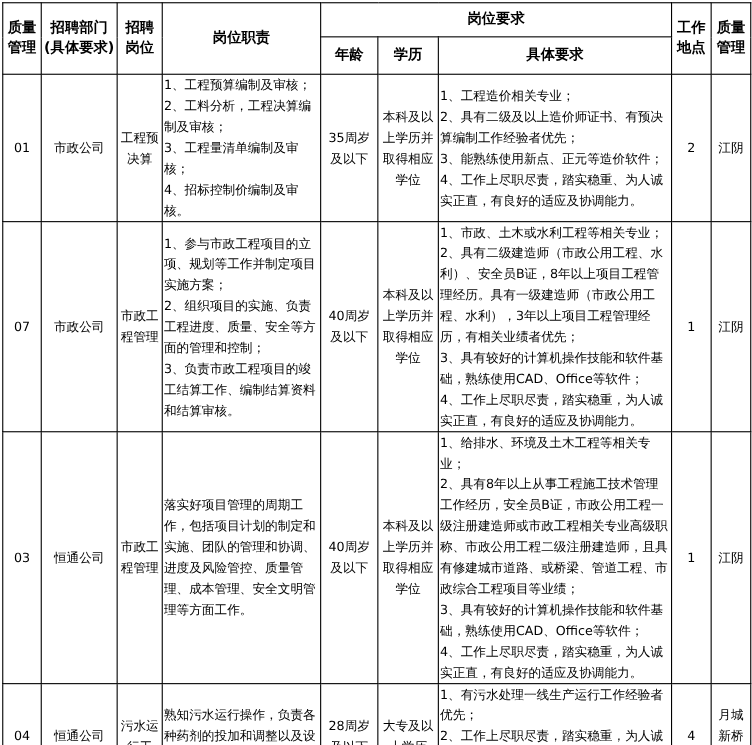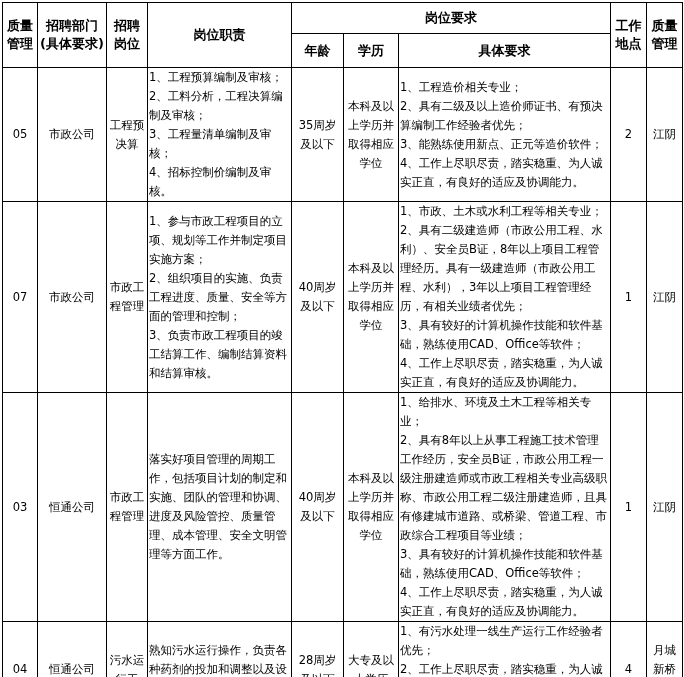--- a/index.html
+++ b/index.html
@@ -36,21 +36,21 @@
     <th rowspan="2">工作地点</th>
     <th rowspan="2">质量管理</th>
   </tr>
   <tr style="height:34px">
     <th>年龄</th>
     <th>学历</th>
     <th>具体要求</th>
   </tr>
 
   <tr style="height:116px">
-    <td class="c">05</td>
+    <td class="c">01</td>
     <td class="c">市政公司</td>
     <td class="c">工程预决算</td>
     <td class="l pre">1、工程预算编制及审核；
 2、工料分析，工程决算编制及审核；
 3、工程量清单编制及审核；
 4、招标控制价编制及审核。</td>
     <td class="c">35周岁及以下</td>
     <td class="c">本科及以上学历并取得相应学位</td>
     <td class="l pre">1、工程造价相关专业；
 2、具有二级及以上造价师证书、有预决算编制工作经验者优先；

